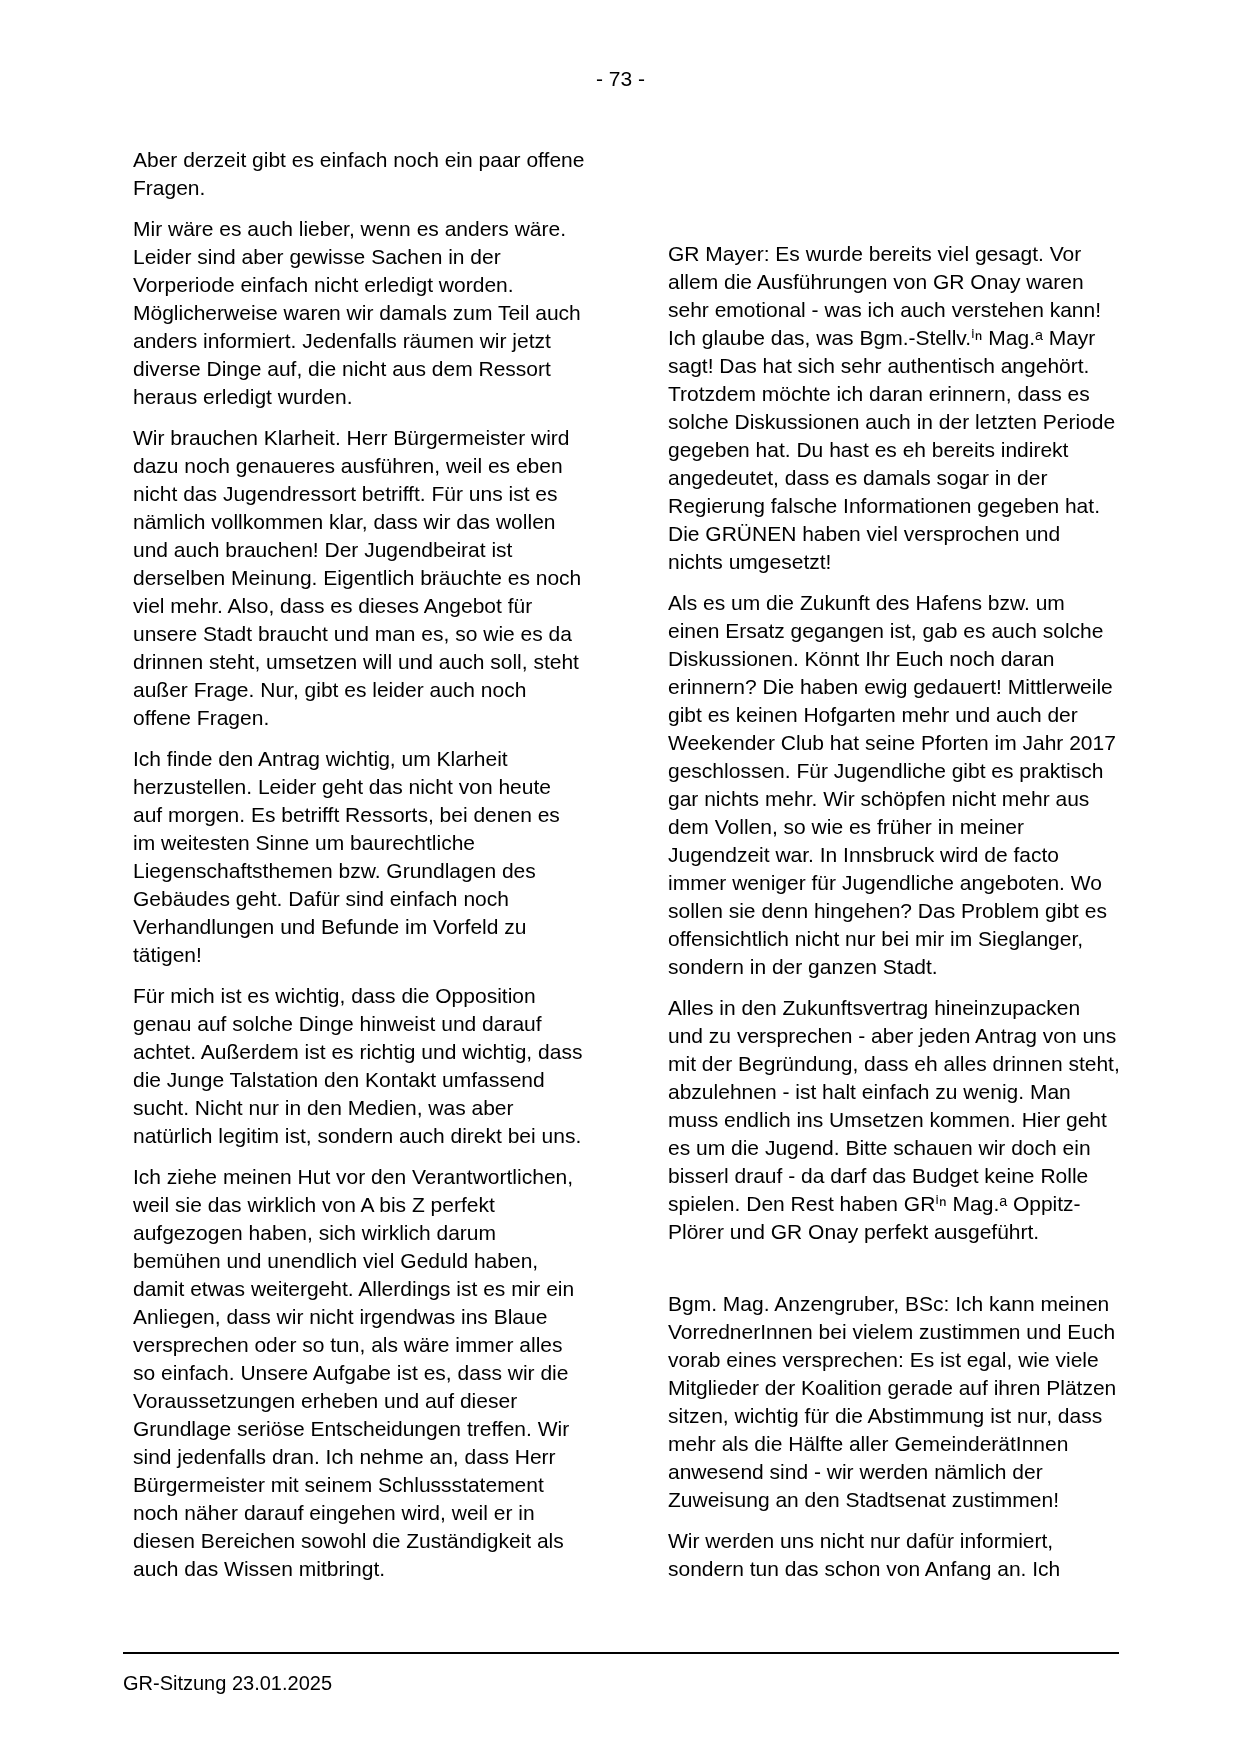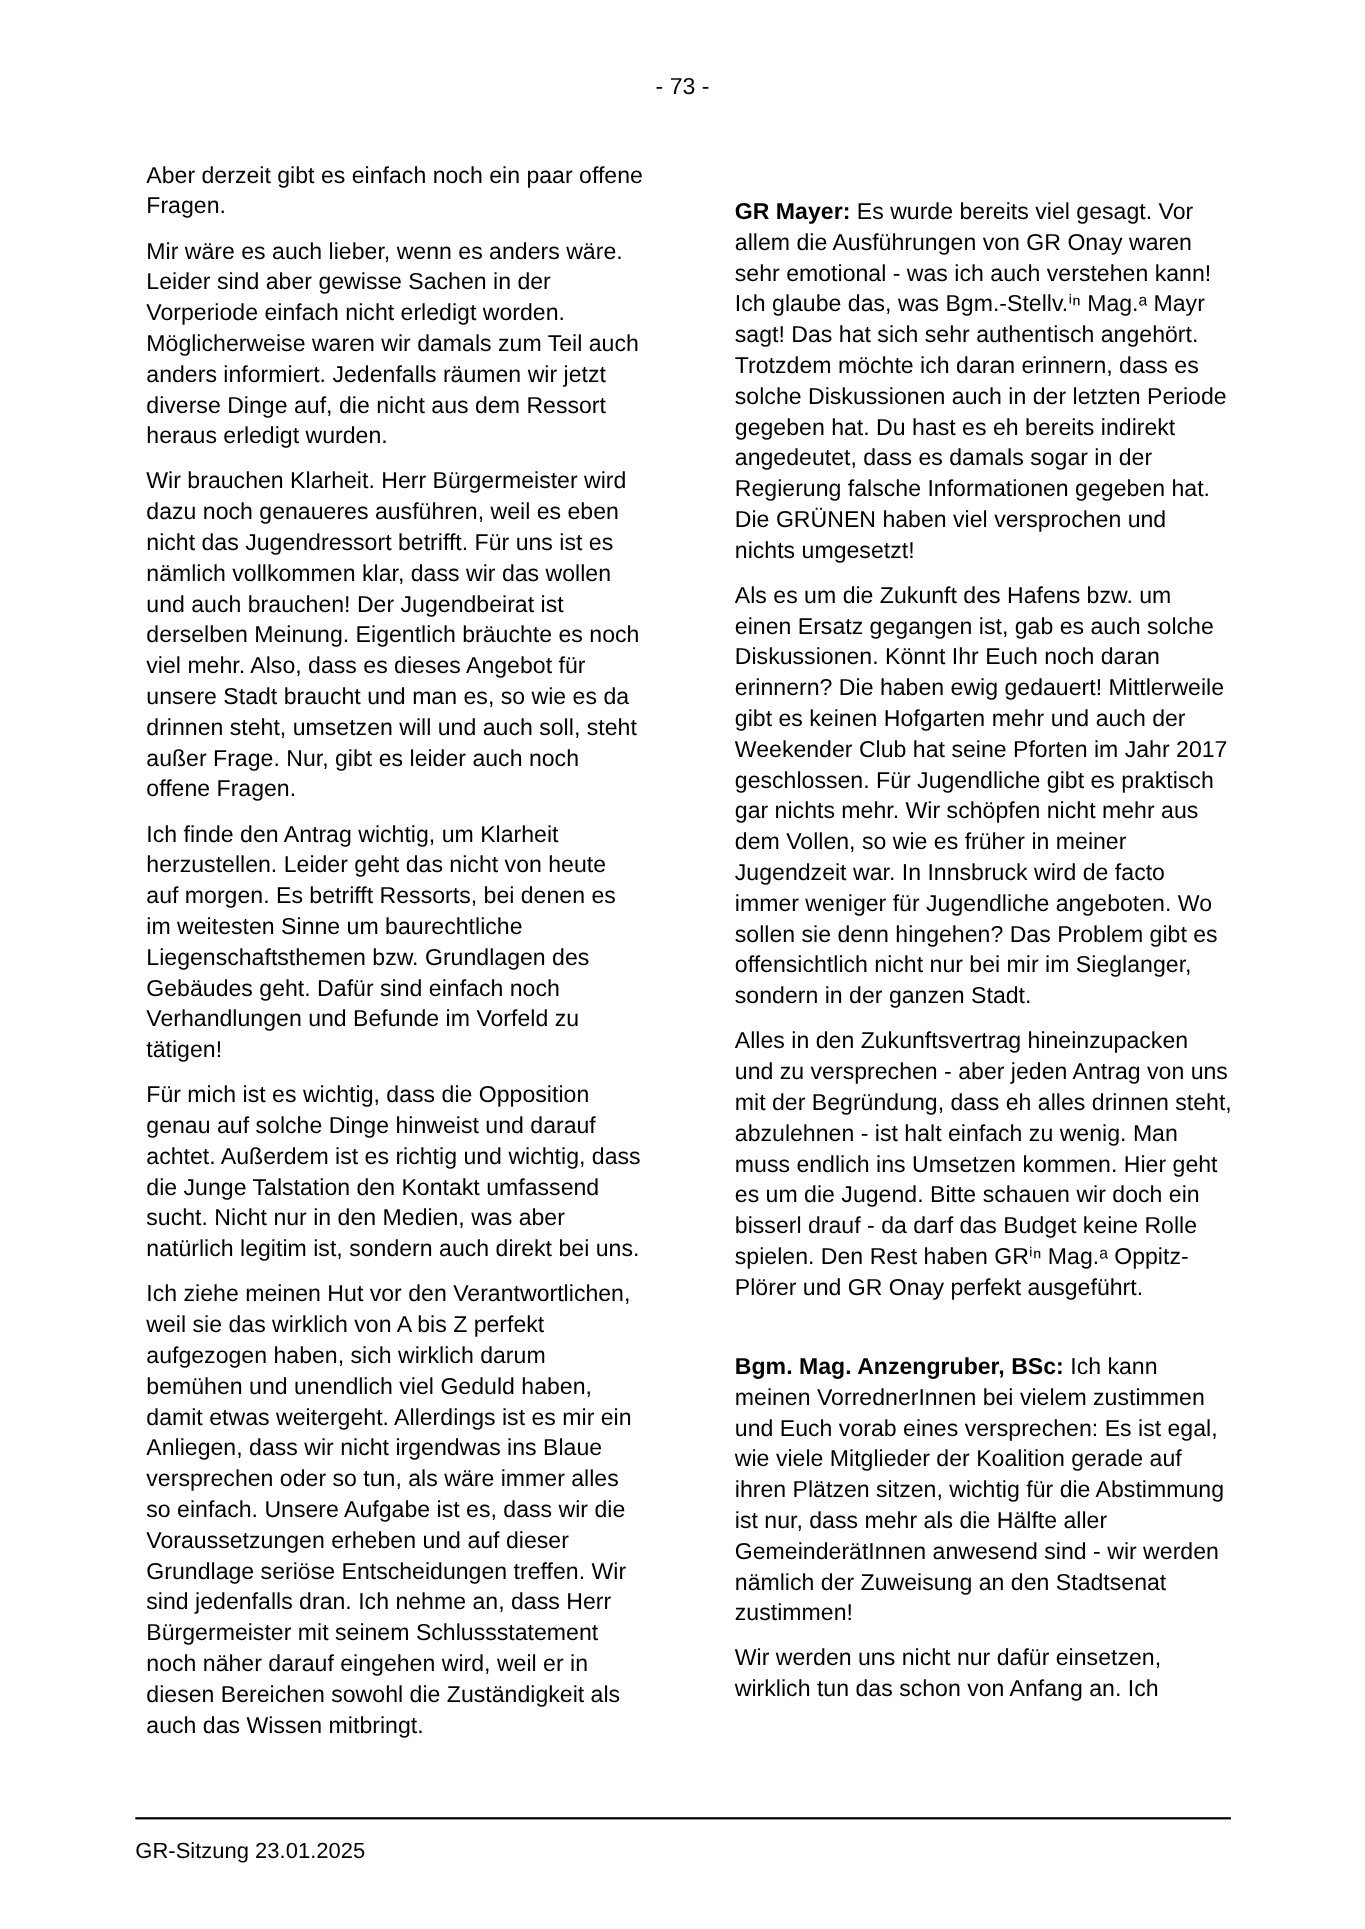--- a/index.html
+++ b/index.html
@@ -26,37 +26,37 @@
     font-size: 21px;
     line-height: 26px;
   }
   .columns {
     position: absolute;
     top: 146px;
     left: 133px;
     width: 988px;
     display: flex;
     column-gap: 83px;
-    align-items: center;
+    align-items: flex-end;
   }
   .col {
     flex: 0 0 452px;
     width: 452px;
   }
   .para {
     margin: 0 0 13px 0;
     font-size: 21px;
     line-height: 28px;
     text-align: left;
   }
   .para.spaced {
     margin-top: 44px;
   }
   .para strong {
-    font-weight: bold;
+    font-weight: normal;
   }
   .footer {
     position: absolute;
     left: 123px;
     top: 1652px;
     width: 996px;
   }
   .footer-rule {
     border-top: 2px solid #000000;
     height: 0;
@@ -81,21 +81,21 @@
         <p class="para"><span>Wir brauchen Klarheit. Herr Bürgermeister wird dazu noch genaueres ausführen, weil es eben nicht das Jugendressort betrifft. Für uns ist es nämlich vollkommen klar, dass wir das wollen und auch brauchen! Der Jugendbeirat ist derselben Meinung. Eigentlich bräuchte es noch viel mehr. Also, dass es dieses Angebot für unsere Stadt braucht und man es, so wie es da drinnen steht, umsetzen will und auch soll, steht außer Frage. Nur, gibt es leider auch noch offene Fragen.</span></p>
         <p class="para"><span>Ich finde den Antrag wichtig, um Klarheit herzustellen. Leider geht das nicht von heute auf morgen. Es betrifft Ressorts, bei denen es im weitesten Sinne um baurechtliche Liegenschaftsthemen bzw. Grundlagen des Gebäudes geht. Dafür sind einfach noch Verhandlungen und Befunde im Vorfeld zu tätigen!</span></p>
         <p class="para"><span>Für mich ist es wichtig, dass die Opposition genau auf solche Dinge hinweist und darauf achtet. Außerdem ist es richtig und wichtig, dass die Junge Talstation den Kontakt umfassend sucht. Nicht nur in den Medien, was aber natürlich legitim ist, sondern auch direkt bei uns.</span></p>
         <p class="para"><span>Ich ziehe meinen Hut vor den Verantwortlichen, weil sie das wirklich von A bis Z perfekt aufgezogen haben, sich wirklich darum bemühen und unendlich viel Geduld haben, damit etwas weitergeht. Allerdings ist es mir ein Anliegen, dass wir nicht irgendwas ins Blaue versprechen oder so tun, als wäre immer alles so einfach. Unsere Aufgabe ist es, dass wir die Voraussetzungen erheben und auf dieser Grundlage seriöse Entscheidungen treffen. Wir sind jedenfalls dran. Ich nehme an, dass Herr Bürgermeister mit seinem Schlussstatement noch näher darauf eingehen wird, weil er in diesen Bereichen sowohl die Zuständigkeit als auch das Wissen mitbringt.</span></p>
       </div>
     <div class="col">
         <p class="para"><strong>GR Mayer:</strong> <span>Es wurde bereits viel gesagt. Vor allem die Ausführungen von GR Onay waren sehr emotional - was ich auch verstehen kann! Ich glaube das, was Bgm.-Stellv.ⁱⁿ Mag.ᵃ Mayr sagt! Das hat sich sehr authentisch angehört. Trotzdem möchte ich daran erinnern, dass es solche Diskussionen auch in der letzten Periode gegeben hat. Du hast es eh bereits indirekt angedeutet, dass es damals sogar in der Regierung falsche Informationen gegeben hat. Die GRÜNEN haben viel versprochen und nichts umgesetzt!</span></p>
         <p class="para"><span>Als es um die Zukunft des Hafens bzw. um einen Ersatz gegangen ist, gab es auch solche Diskussionen. Könnt Ihr Euch noch daran erinnern? Die haben ewig gedauert! Mittlerweile gibt es keinen Hofgarten mehr und auch der Weekender Club hat seine Pforten im Jahr 2017 geschlossen. Für Jugendliche gibt es praktisch gar nichts mehr. Wir schöpfen nicht mehr aus dem Vollen, so wie es früher in meiner Jugendzeit war. In Innsbruck wird de facto immer weniger für Jugendliche angeboten. Wo sollen sie denn hingehen? Das Problem gibt es offensichtlich nicht nur bei mir im Sieglanger, sondern in der ganzen Stadt.</span></p>
         <p class="para"><span>Alles in den Zukunftsvertrag hineinzupacken und zu versprechen - aber jeden Antrag von uns mit der Begründung, dass eh alles drinnen steht, abzulehnen - ist halt einfach zu wenig. Man muss endlich ins Umsetzen kommen. Hier geht es um die Jugend. Bitte schauen wir doch ein bisserl drauf - da darf das Budget keine Rolle spielen. Den Rest haben GRⁱⁿ Mag.ᵃ Oppitz-Plörer und GR Onay perfekt ausgeführt.</span></p>
         <p class="para spaced"><strong>Bgm. Mag. Anzengruber, BSc:</strong> <span>Ich kann meinen VorrednerInnen bei vielem zustimmen und Euch vorab eines versprechen: Es ist egal, wie viele Mitglieder der Koalition gerade auf ihren Plätzen sitzen, wichtig für die Abstimmung ist nur, dass mehr als die Hälfte aller GemeinderätInnen anwesend sind - wir werden nämlich der Zuweisung an den Stadtsenat zustimmen!</span></p>
-        <p class="para"><span>Wir werden uns nicht nur dafür einsetzen, wirklich tun das schon von Anfang an. Ich</span></p>
+        <p class="para"><span>Wir werden uns nicht nur dafür informiert, sondern tun das schon von Anfang an. Ich</span></p>
       </div>
   </div>
 
   <div class="footer">
     <div class="footer-rule"></div>
     <div class="footer-text">GR-Sitzung 23.01.2025</div>
   </div>
 
 </div>
 

